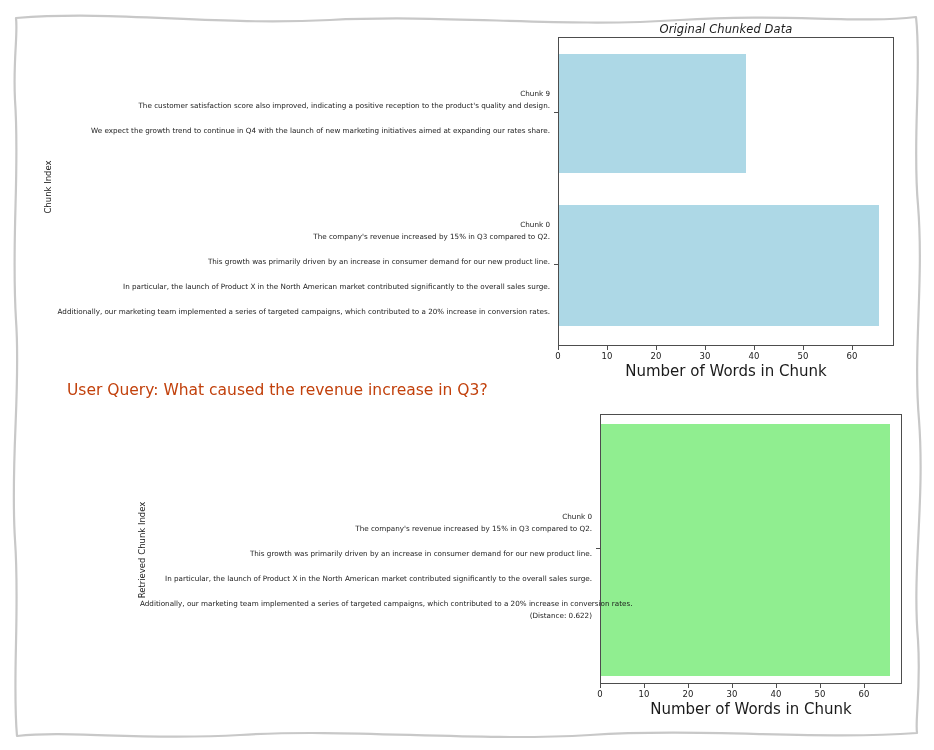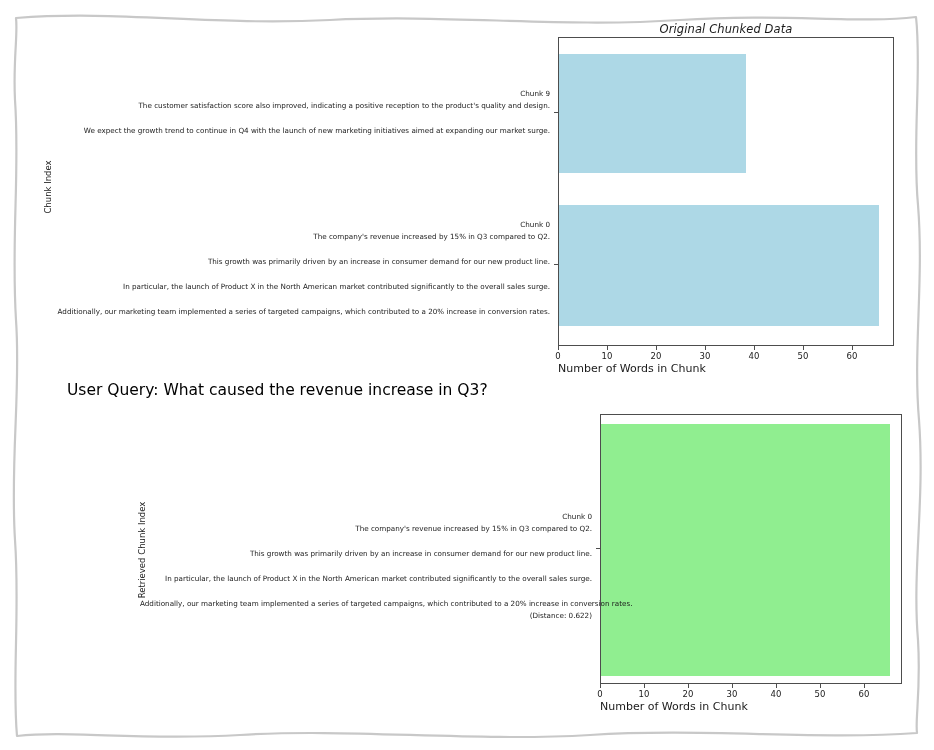--- a/index.html
+++ b/index.html
@@ -52,22 +52,23 @@
     position: absolute;
     font-size: 8.5px;
     color: #1a1a1a;
     transform-origin: 50% 50%;
     transform: rotate(-90deg);
     white-space: nowrap;
     text-align: center;
   }
   .xlabel {
     position: absolute;
-    font-size: 11px;
-    color: #1a1a1a;
+    font-size: 15px;
+    color: #1a1a1a;
+    text-align: center;
     white-space: nowrap;
   }
 
   .xtick-line {
     position: absolute;
     width: 1px;
     height: 4px;
     background: #4d4d4d;
   }
   .xtick-text {
@@ -94,21 +95,21 @@
     line-height: 1.72;
     color: #1a1a1a;
     white-space: nowrap;
   }
   .cat-label .ln { display: block; }
 
   
   #user-query {
     position: absolute;
     font-size: 15.5px;
-    color: #000000;
+    color: #c2410c;
     white-space: nowrap;
   }
 </style>
 </head>
 <body>
 
 <svg id="sketch-frame" viewBox="0 0 934 750" xmlns="http://www.w3.org/2000/svg">
   <path d="M16,18 C120,10 210,26 330,20 C450,14 560,28 680,20 C780,13 860,24 916,17
            C922,70 912,140 918,205 C924,280 913,350 919,420 C925,500 912,570 918,640
            C921,690 915,720 917,733
@@ -128,21 +129,21 @@
     <div class="bar bar-blue" style="left:0px; top:167px; width:320px; height:121px;"></div>
   </div>
 
   <div class="ytick-line" style="left:554px; top:112px;"></div>
   <div class="ytick-line" style="left:554px; top:264px;"></div>
 
   <div class="cat-label" style="left:50px; top:88px; width:500px;">
     <span class="ln">Chunk 9</span>
     <span class="ln">The customer satisfaction score also improved, indicating a positive reception to the product's quality and design.</span>
     <span class="ln">&nbsp;</span>
-    <span class="ln">We expect the growth trend to continue in Q4 with the launch of new marketing initiatives aimed at expanding our market surge.</span>
+    <span class="ln">We expect the growth trend to continue in Q4 with the launch of new marketing initiatives aimed at expanding our rates share.</span>
   </div>
 
   <div class="cat-label" style="left:30px; top:219px; width:520px;">
     <span class="ln">Chunk 0</span>
     <span class="ln">The company's revenue increased by 15% in Q3 compared to Q2.</span>
     <span class="ln">&nbsp;</span>
     <span class="ln">This growth was primarily driven by an increase in consumer demand for our new product line.</span>
     <span class="ln">&nbsp;</span>
     <span class="ln">In particular, the launch of Product X in the North American market contributed significantly to the overall sales surge.</span>
     <span class="ln">&nbsp;</span>

